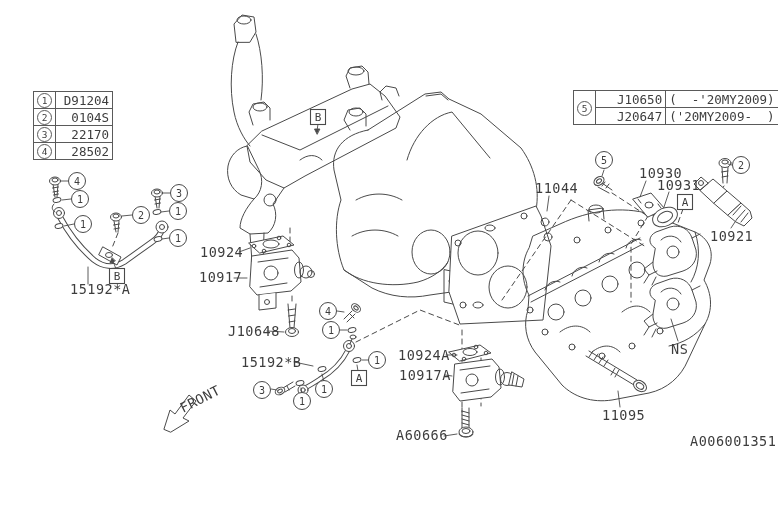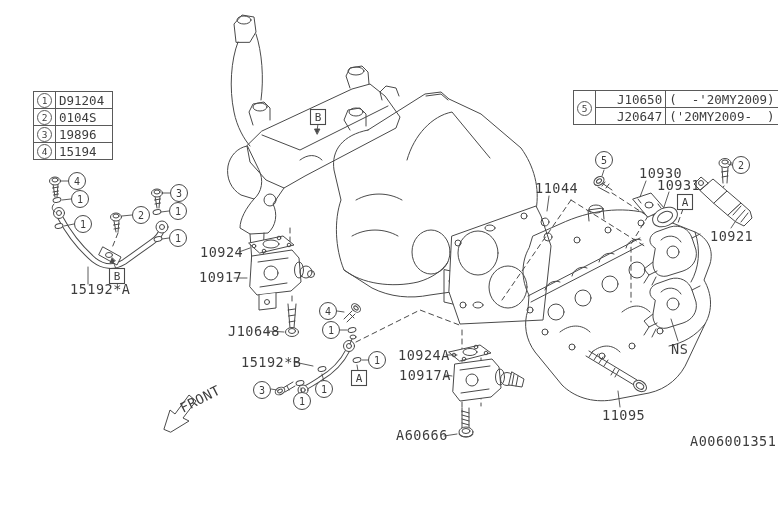--- a/index.html
+++ b/index.html
@@ -2,21 +2,21 @@
 <html><head>
 <meta charset="utf-8">
 <style>
   html,body{margin:0;padding:0;background:#fff;}
   .stage{position:relative;width:778px;height:522px;background:#fff;overflow:hidden;
          font-family:"DejaVu Sans Mono",monospace;}
   .stage svg{position:absolute;left:0;top:0;}
   
   table.tbl{position:absolute;border-collapse:collapse;font-family:"DejaVu Sans Mono",monospace;
             font-size:12.5px;color:#3d3d3d;background:#fff;}
-  table.tbl td{border:1px solid #5a5a5a;padding:0 3px;height:16px;white-space:pre;vertical-align:middle;}
+  table.tbl td{border:1px solid #5a5a5a;padding:0 3px;height:16px;white-space:pre;vertical-align:middle;text-align:right;}
   table.legend td.c{width:15px;text-align:center;}
   table.legend td.p{width:50px;}
   table.variant td.c{width:16px;text-align:center;}
   table.variant td.p{width:48px;padding-left:21px;}
   table.variant td.r{width:104px;margin-top:36px;}
   .circ{display:inline-block;width:13px;height:13px;border:1px solid #5a5a5a;border-radius:50%;
         font-size:9.5px;line-height:13px;text-align:center;}
   
   text.lbl{font-family:"DejaVu Sans Mono",monospace;font-size:13.5px;fill:#3d3d3d;letter-spacing:.5px;}
   .callout circle{fill:#fff;stroke:#4a4a4a;stroke-width:1;}
@@ -418,25 +418,25 @@
         <tr>
     <td class="c"><span class="circ">1</span></td>
     <td class="p">D91204</td>
   </tr>
   <tr>
     <td class="c"><span class="circ">2</span></td>
     <td class="p">0104S</td>
   </tr>
   <tr>
     <td class="c"><span class="circ">3</span></td>
-    <td class="p">19896</td>
+    <td class="p">22170</td>
   </tr>
   <tr>
     <td class="c"><span class="circ">4</span></td>
-    <td class="p">15194</td>
+    <td class="p">28502</td>
   </tr>
 </tbody>
     </table>
 
 <table class="tbl variant" style="left:573px;top:90px;">
   <tbody>
         <tr>
     <td class="c" rowspan="2"><span class="circ">5</span></td>
     <td class="p">J10650</td>
     <td class="r">(  -'20MY2009)</td>

